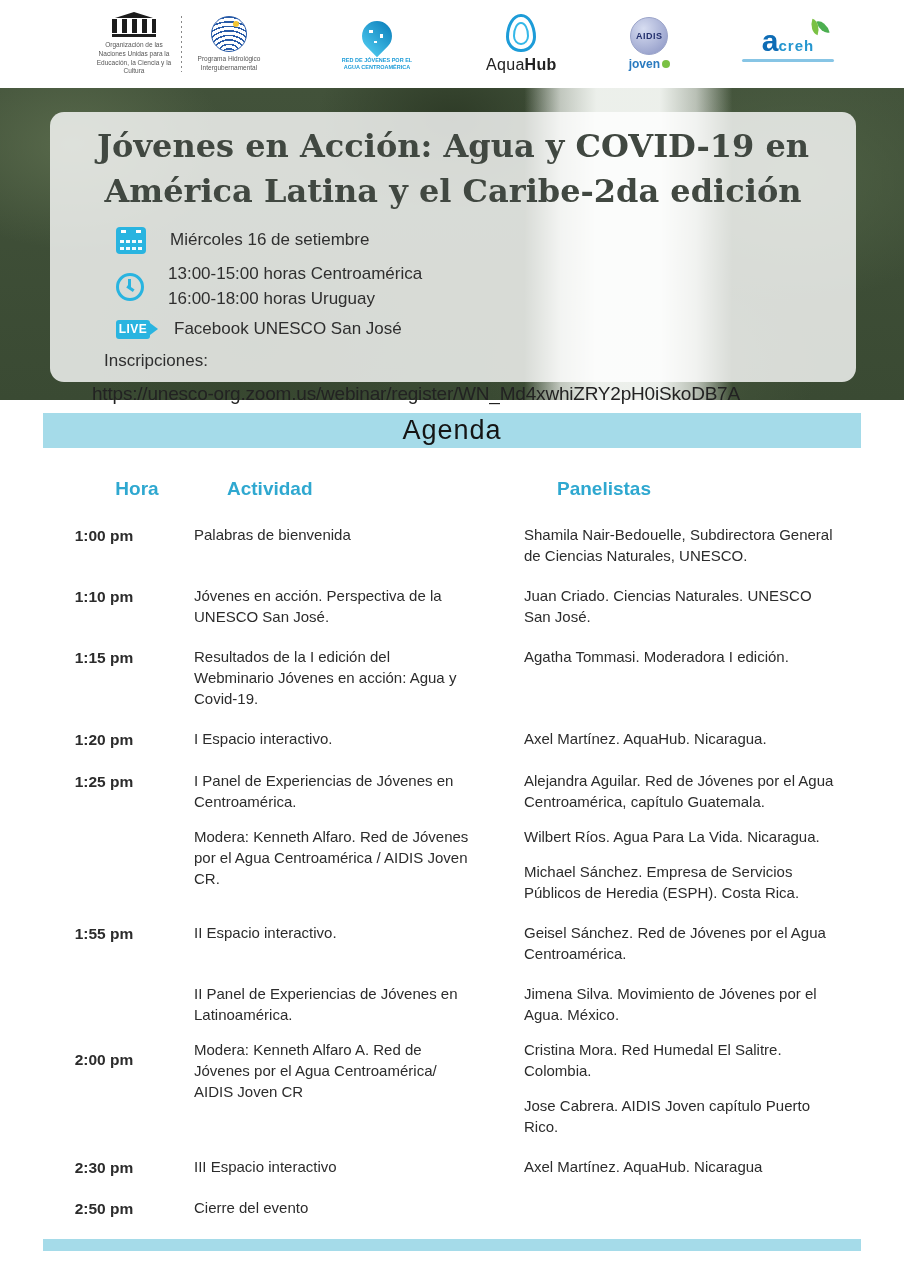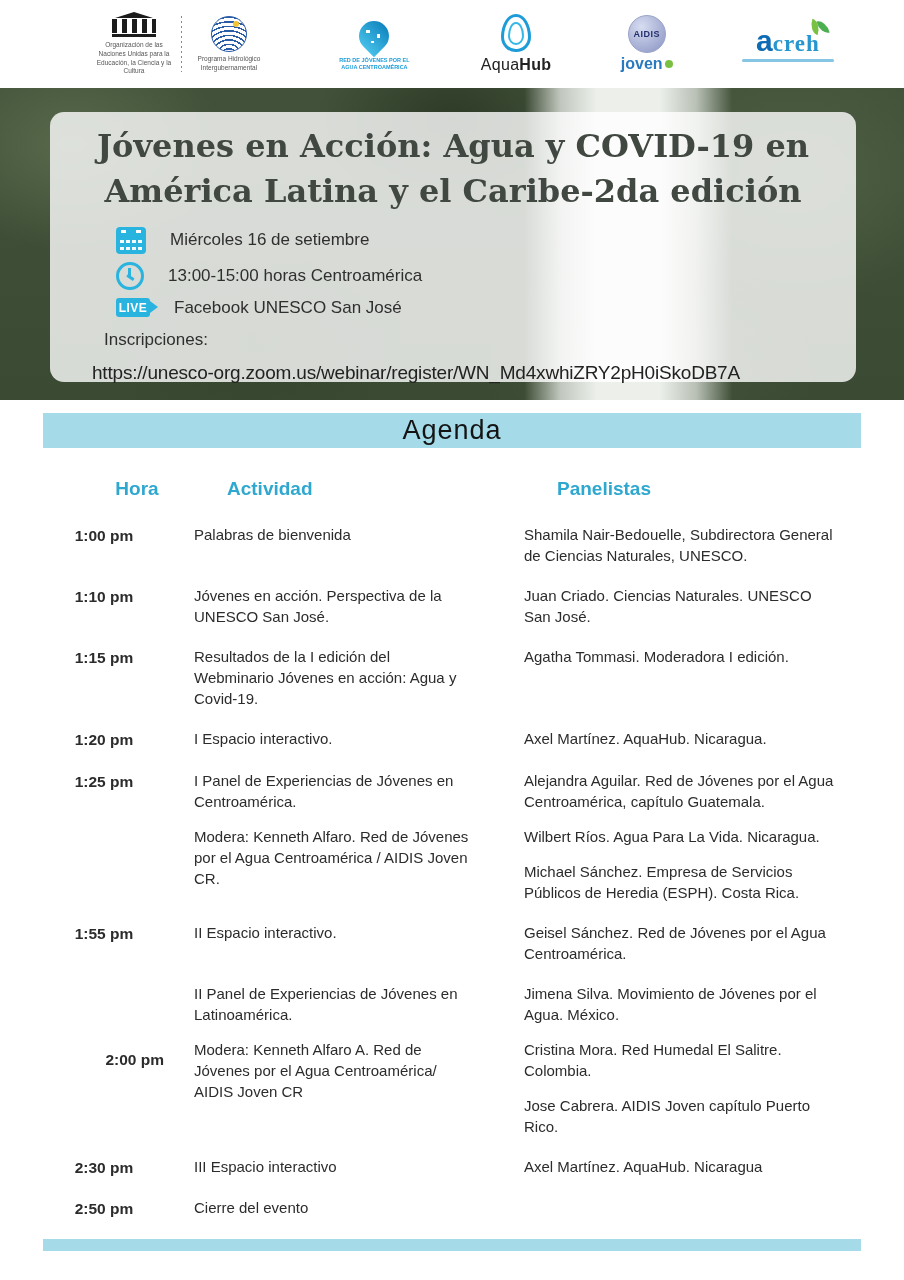--- a/index.html
+++ b/index.html
@@ -42,26 +42,26 @@
     border-radius:50% 50% 50% 50% / 62% 62% 40% 40%; position:relative; margin-bottom:4px; }
   .aq-drop::before { content:""; position:absolute; inset:5px 4px 4px;
     border:2.5px solid #35b8e8; border-radius:50% 50% 50% 50% / 62% 62% 40% 40%; }
   .aquahub-text { font-size:16px; color:#222; letter-spacing:.3px; }
   .aquahub-text b { font-weight:bold; }
   .globe { width:38px; height:38px; border-radius:50%;
     background:radial-gradient(circle at 35% 30%, #d7ddf1, #8892c2);
     display:flex; align-items:center; justify-content:center;
     color:#23306e; font-size:9px; font-weight:bold; letter-spacing:.5px; margin-bottom:2px;
     border:1px solid #9aa3c9; }
-  .joven-line { font-size:16px; font-weight:bold; color:#2a7abf; display:flex; align-items:center; gap:2px; }
+  .joven-line { font-size:12px; font-weight:bold; color:#2a7abf; display:flex; align-items:center; gap:2px; }
   .bulb-dot { width:8px; height:8px; border-radius:50%; background:#7ac143; display:inline-block; }
   .acreh-wrap { display:flex; flex-direction:column; align-items:center; position:relative; }
   .acreh-text { display:flex; align-items:baseline; line-height:1; }
   .acreh-a { font-size:30px; font-weight:bold; color:#0e6cb5; }
-  .acreh-rest { font-size:23px; font-weight:600; color:#2596cf; letter-spacing:1px;font-family:Liberation Serif, serif; }
+  .acreh-rest { font-size:15px; font-weight:600; color:#2596cf; letter-spacing:1px; }
   .leaf { width:10px; height:14px; background:#4caf50; border-radius:0 100% 0 100%;
     position:absolute; top:-6px; right:6px; transform:rotate(-15deg); }
   .leaf.l2 { right:14px; transform:rotate(18deg); background:#7ac143; }
   .acreh-tagline { width:92px; height:3px; background:#2596cf; opacity:.55; margin-top:3px; border-radius:2px; }
 
   
   .hero { height:312px; position:relative;
     background:
       linear-gradient(90deg, rgba(255,255,255,0) 58%, rgba(248,250,247,.7) 62%,
         rgba(243,246,242,.96) 66%, rgba(243,246,242,.96) 73%, rgba(248,250,247,.65) 77%, rgba(255,255,255,0) 81%),
@@ -106,21 +106,21 @@
     font-size:27px; color:#141414; font-weight:500; letter-spacing:1px; }
   .agenda-grid { display:grid; grid-template-columns:120px 345px 1fr; padding:0 56px 0 44px;margin-left:33px; }
   .agenda-head { margin-top:30px; font-size:19px; font-weight:bold; color:#2fa8d0; }
   .agenda-head .c1 { text-align:center; }
   .agenda-head .c2 { padding-left:30px; }
   .agenda-head .c3 { padding-left:15px; }
   .agenda-rows { margin-top:24px; }
   .agenda-row { display:grid; grid-template-columns:120px 345px 1fr; padding:0 45px 0 44px;
     margin-bottom:19px; font-size:15px; line-height:1.4; color:#2c2c2c; }
   .agenda-row .col-hora { text-align:center; font-size:15.5px; padding-top:1px;font-weight:bold; }
-  .agenda-row.valign-center .col-hora { align-self:center;text-align:right; }
+  .agenda-row.valign-center .col-hora { align-self:center; }
   .agenda-row .col-act { padding-left:30px; padding-right:40px; }
   .agenda-row .col-pan { padding-left:15px; padding-right:20px; }
   .agenda-row p { margin:0 0 14px; }
   .agenda-row p:last-child { margin-bottom:0; }
   .sep-bar { margin:12px 43px 0; height:12px; background:#a5dbe9; }
 
   
   .footer { margin-top:26px; display:grid; grid-template-columns:230px 1fr 150px;
     align-items:center; padding:0 30px 0 25px; }
   .footer-center { text-align:center; font-size:16px; color:#222; line-height:1.55; }
@@ -185,20 +185,21 @@
 
     <div class="detail-row">
       <div class="cal-icon"></div>
       <div>Miércoles 16 de setiembre</div>
     </div>
 
     <div class="detail-row">
       <div class="clock-icon"></div>
       <div class="detail-lines">
         <div>13:00-15:00 horas Centroamérica</div>
+        <div>16:00-18:00 horas Uruguay</div>
       </div>
     </div>
 
     <div class="detail-row">
       <div class="live-icon">LIVE</div>
       <div>Facebook UNESCO San José</div>
     </div>
 
     <div class="inscripciones">Inscripciones:</div>
     <div class="reg-url">https://unesco-org.zoom.us/webinar/register/WN_Md4xwhiZRY2pH0iSkoDB7A</div>

